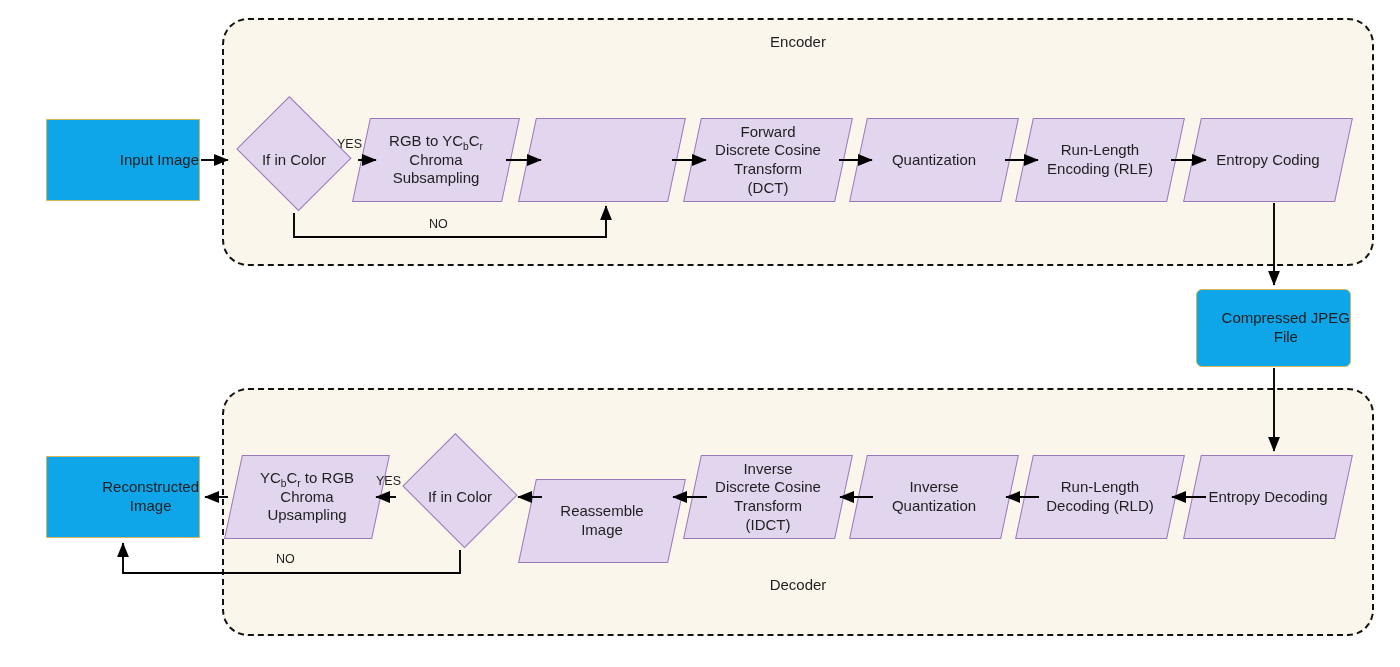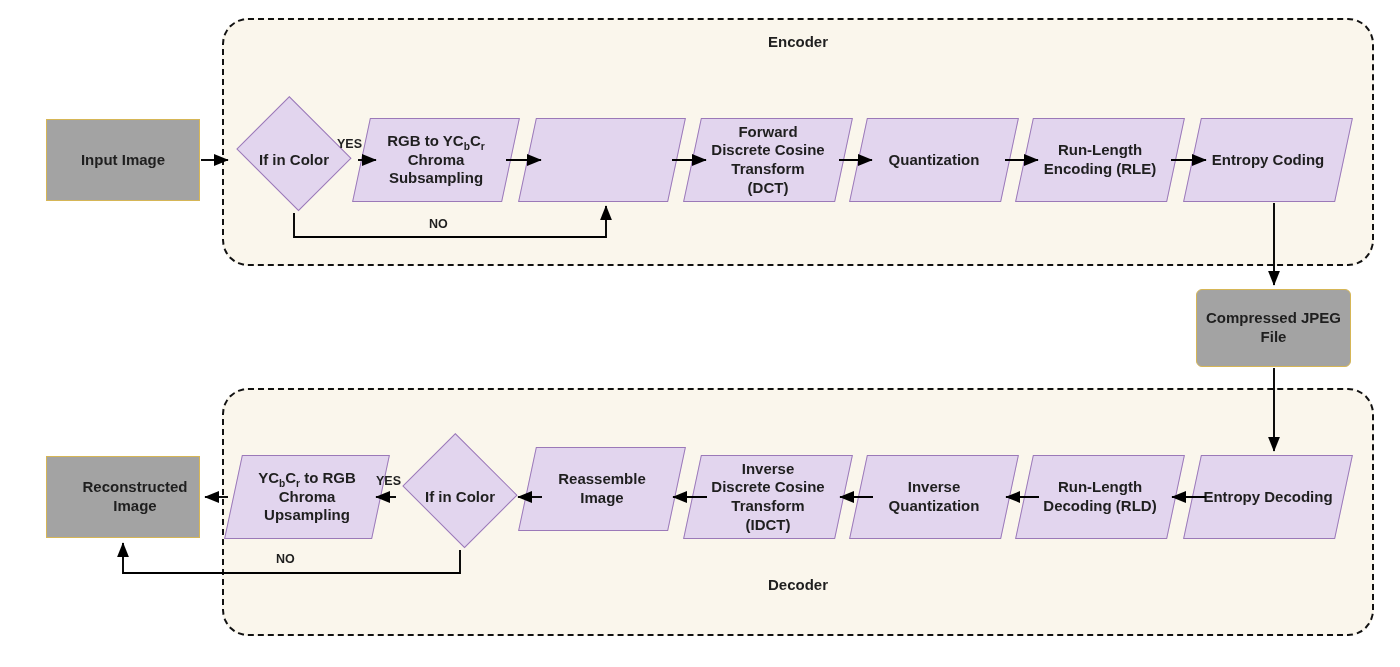--- a/index.html
+++ b/index.html
@@ -10,21 +10,20 @@
   body {
     font-family: "Liberation Sans", sans-serif;
     color: #1f1f1f;
   }
   #canvas {
     position: relative;
     width: 1400px;
     height: 667px;
     background: #ffffff;
     overflow: hidden;
-    font-weight: bold;
   }
 
   
   .group-box {
     position: absolute;
     background: #faf6ec;
     border: 2.5px dashed #111111;
     border-radius: 26px;
     box-sizing: border-box;
   }
@@ -45,22 +44,23 @@
     align-items: center;
     justify-content: center;
     text-align: center;
     font-size: 15px;
     line-height: 1.25;
     color: #1f1f1f;
   }
 
   
   .rect {
-    background: #a3a3a3;
+    background: #0ea5e9;
     border: 1.6px solid #d6b656;
+    justify-content: flex-end;
   }
 
   
   .para {
     background: transparent;
     border: none;
   }
   .para .para-bg {
     position: absolute;
     inset: 0;
@@ -193,21 +193,21 @@
   <div class="node para" style="left:858px; top:455px; width:152px; height:84px;">
     <span class="para-bg"></span>
     <span class="para-text">Inverse<br>Quantization</span>
   </div>
 
   <div class="node para" style="left:692px; top:455px; width:152px; height:84px;">
     <span class="para-bg"></span>
     <span class="para-text">Inverse<br>Discrete Cosine<br>Transform<br>(IDCT)</span>
   </div>
 
-  <div class="node para" style="left:527px; top:447px; width:150px; height:84px;">
+  <div class="node para" style="left:527px; top:479px; width:150px; height:84px;">
     <span class="para-bg"></span>
     <span class="para-text">Reassemble<br>Image</span>
   </div>
 
   <div class="node diamond" style="left:398px; top:444px; width:124px; height:106px;">
     <span class="dia-bg"></span>
     <span class="dia-text">If in Color</span>
   </div>
 
   <div class="node para" style="left:233px; top:455px; width:148px; height:84px;">

